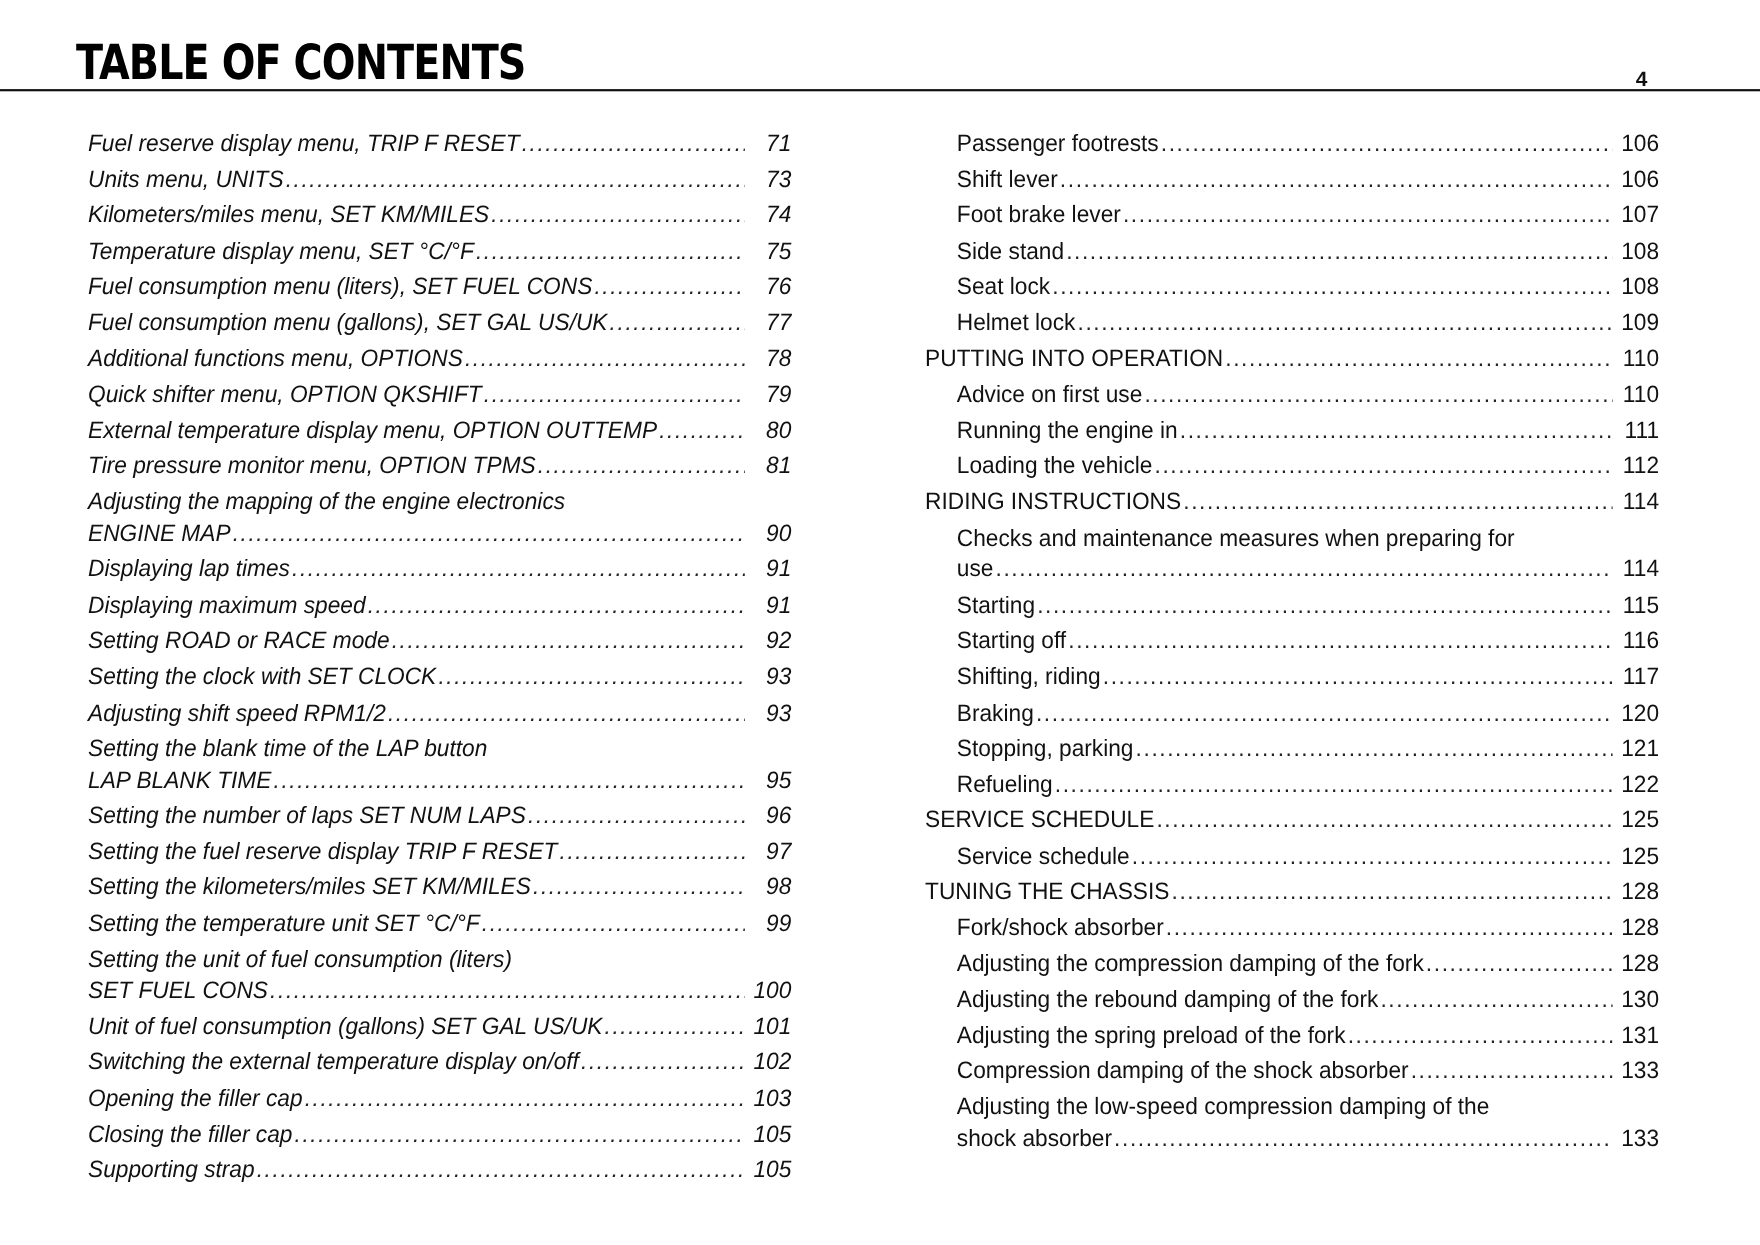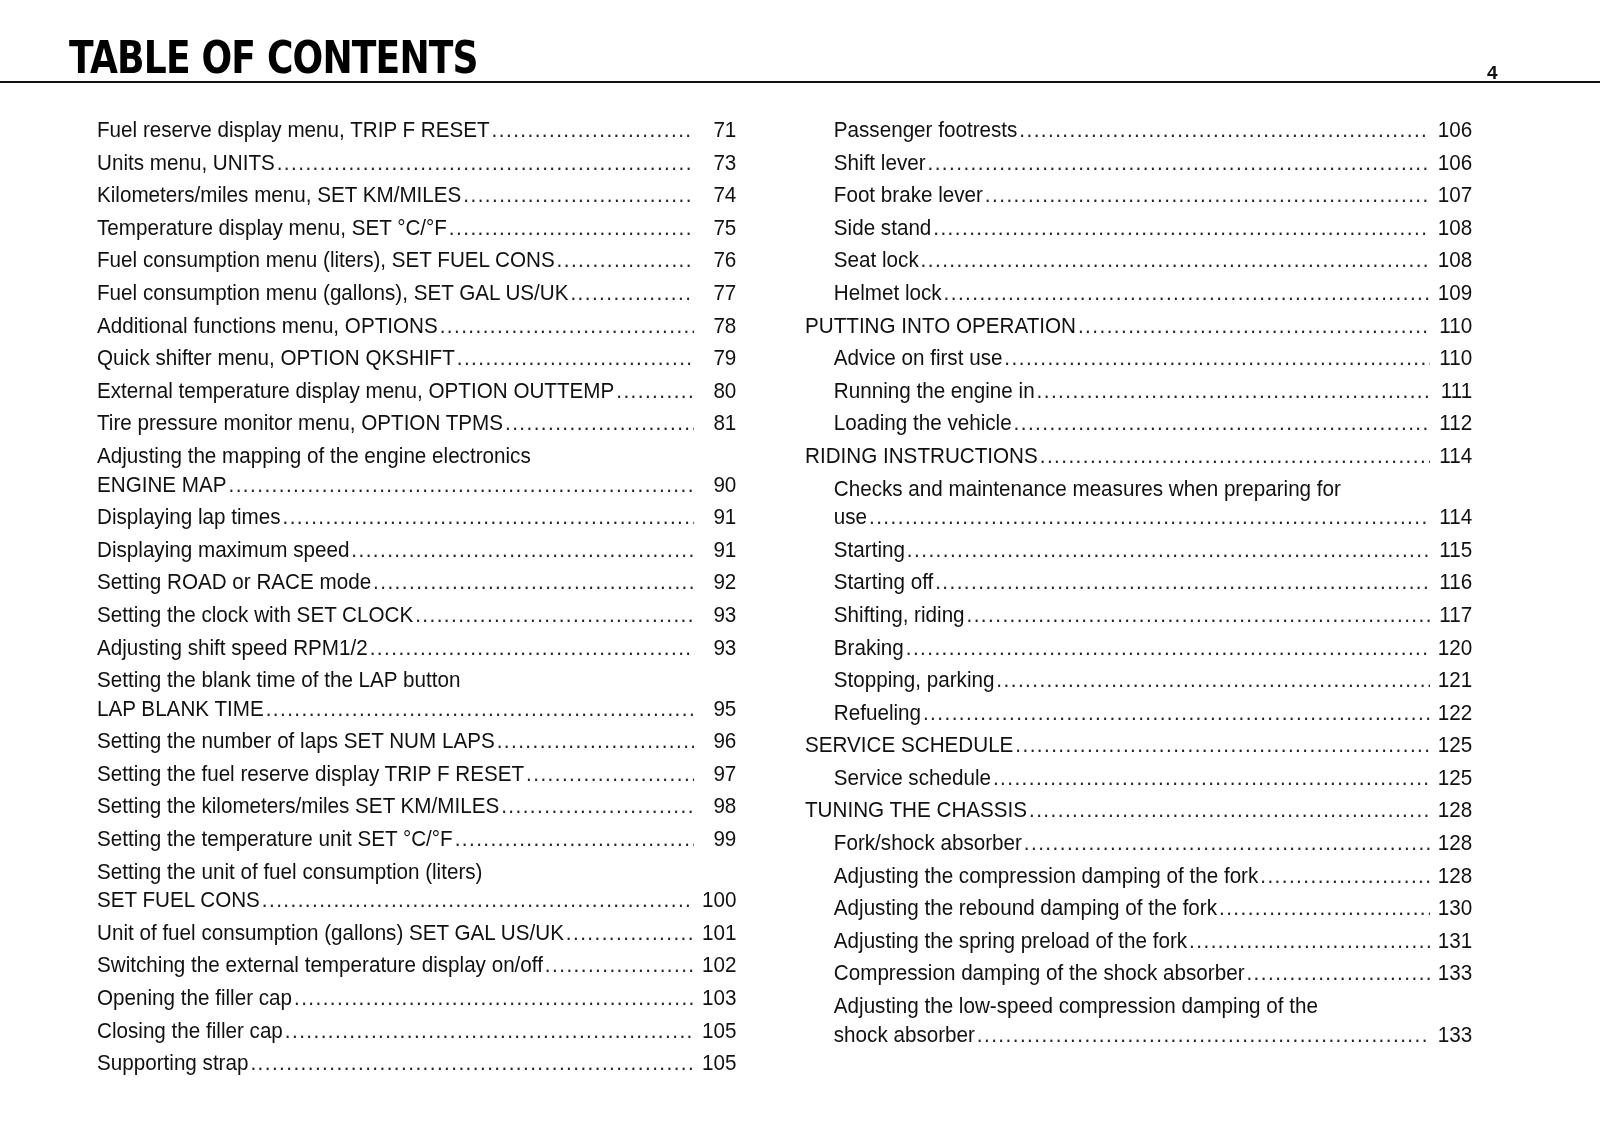--- a/index.html
+++ b/index.html
@@ -4,22 +4,22 @@
 <style>
   html, body { margin: 0; padding: 0; background: #ffffff; }
   body { width: 1600px; height: 1132px; position: relative; overflow: hidden;
          font-family: "Liberation Sans", "DejaVu Sans", sans-serif; color: #111; }
   .title { position: absolute; left: 69px; top: 36px; font-family: "DejaVu Sans", sans-serif;
            font-weight: bold; font-size: 44px; letter-spacing: -1px; color: #000;
            transform: scaleX(0.82); transform-origin: left top; line-height: 1; margin: 0; }
   .rule { position: absolute; left: 0; right: 0; top: 81px; height: 2px; background: #111; }
   .pagenum { position: absolute; left: 1487px; top: 62px; font-size: 19px; font-weight: bold; color: #111; }
   .col { position: absolute; top: 114px; }
-  .col.left { left: 97px; width: 666px; }
-  .col.right { left: 805px; width: 695px; }
+  .col.left { left: 80px; width: 666px; font-style: italic; }
+  .col.right { left: 841px; width: 695px; }
   .entry { position: relative; font-size: 21.5px; line-height: 32.6px; transform: scaleX(0.96);
            transform-origin: left center; }
   .entry .line1 { display: block; white-space: nowrap; }
   .entry .row { display: flex; align-items: baseline; white-space: nowrap; }
   .entry .txt { flex: 0 0 auto; }
   .entry .dots { flex: 1 1 auto; overflow: hidden; white-space: nowrap; letter-spacing: 1.5px;
                  color: #222; margin: 0 4px 0 2px; }
   .entry .dots::after { content: "........................................................................................................................................................................................................"; }
   .entry .pg { flex: 0 0 auto; min-width: 40px; text-align: right; }
   .entry.sub { padding-left: 30px; }

